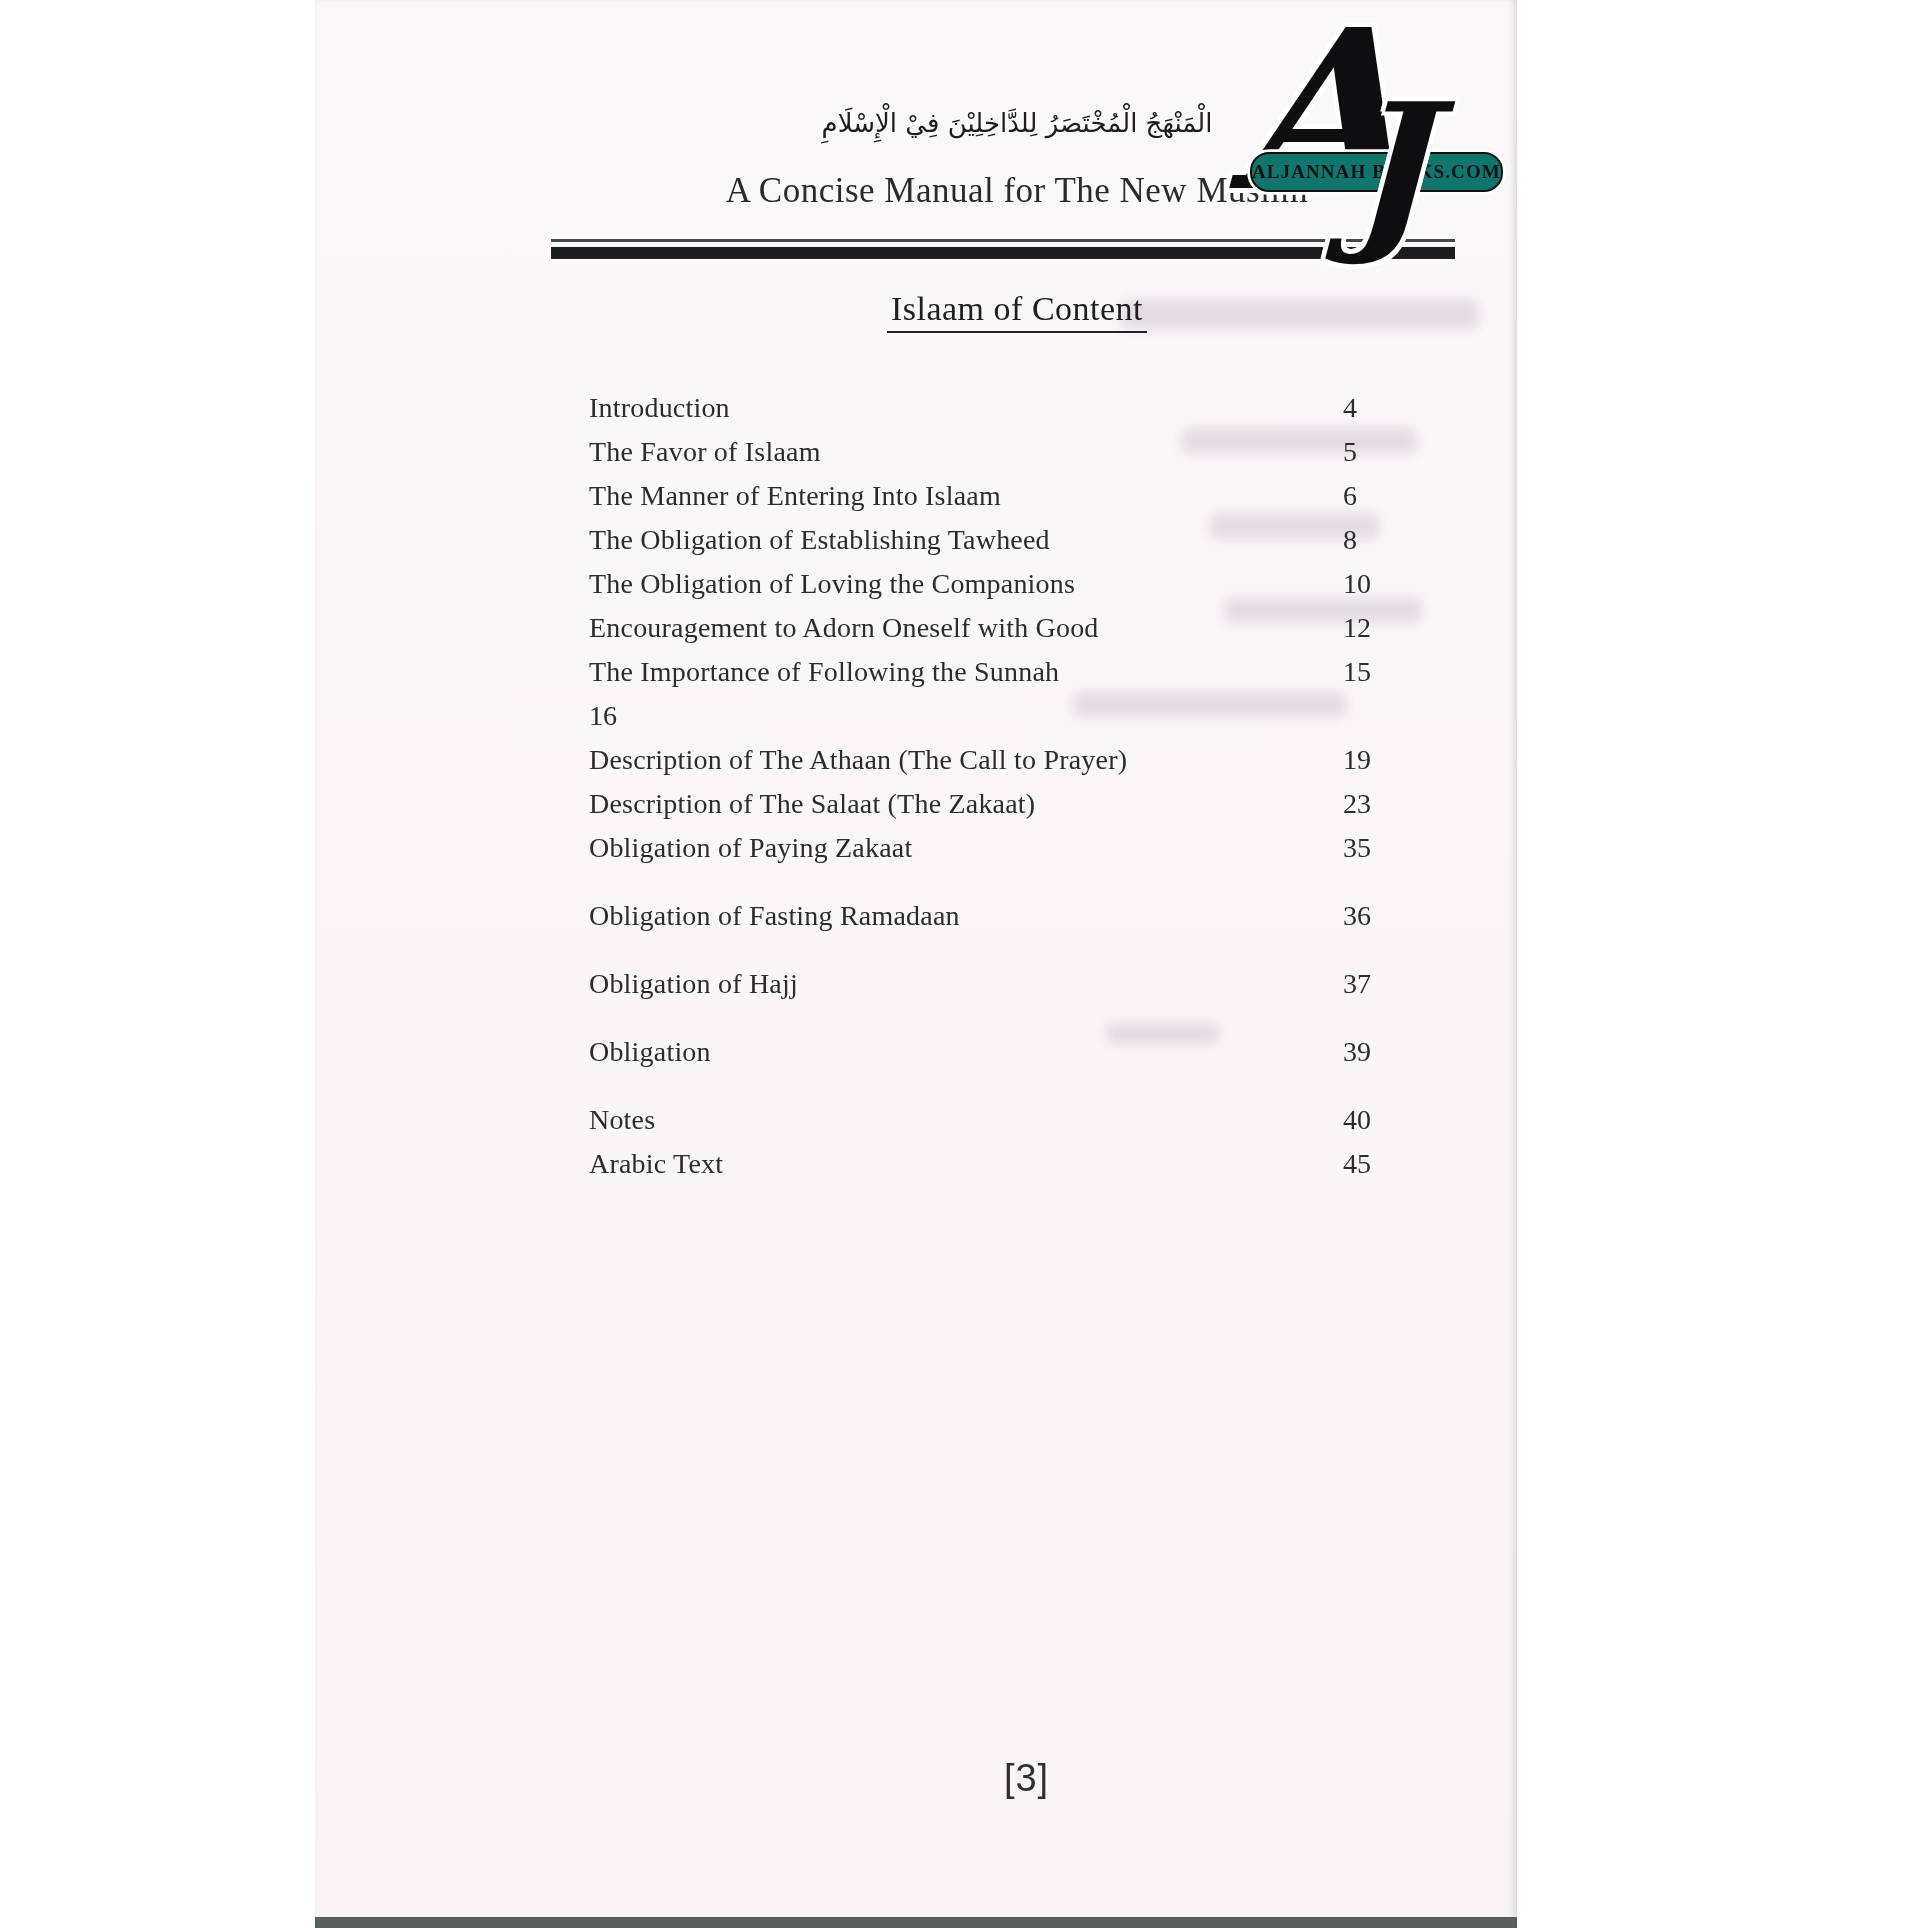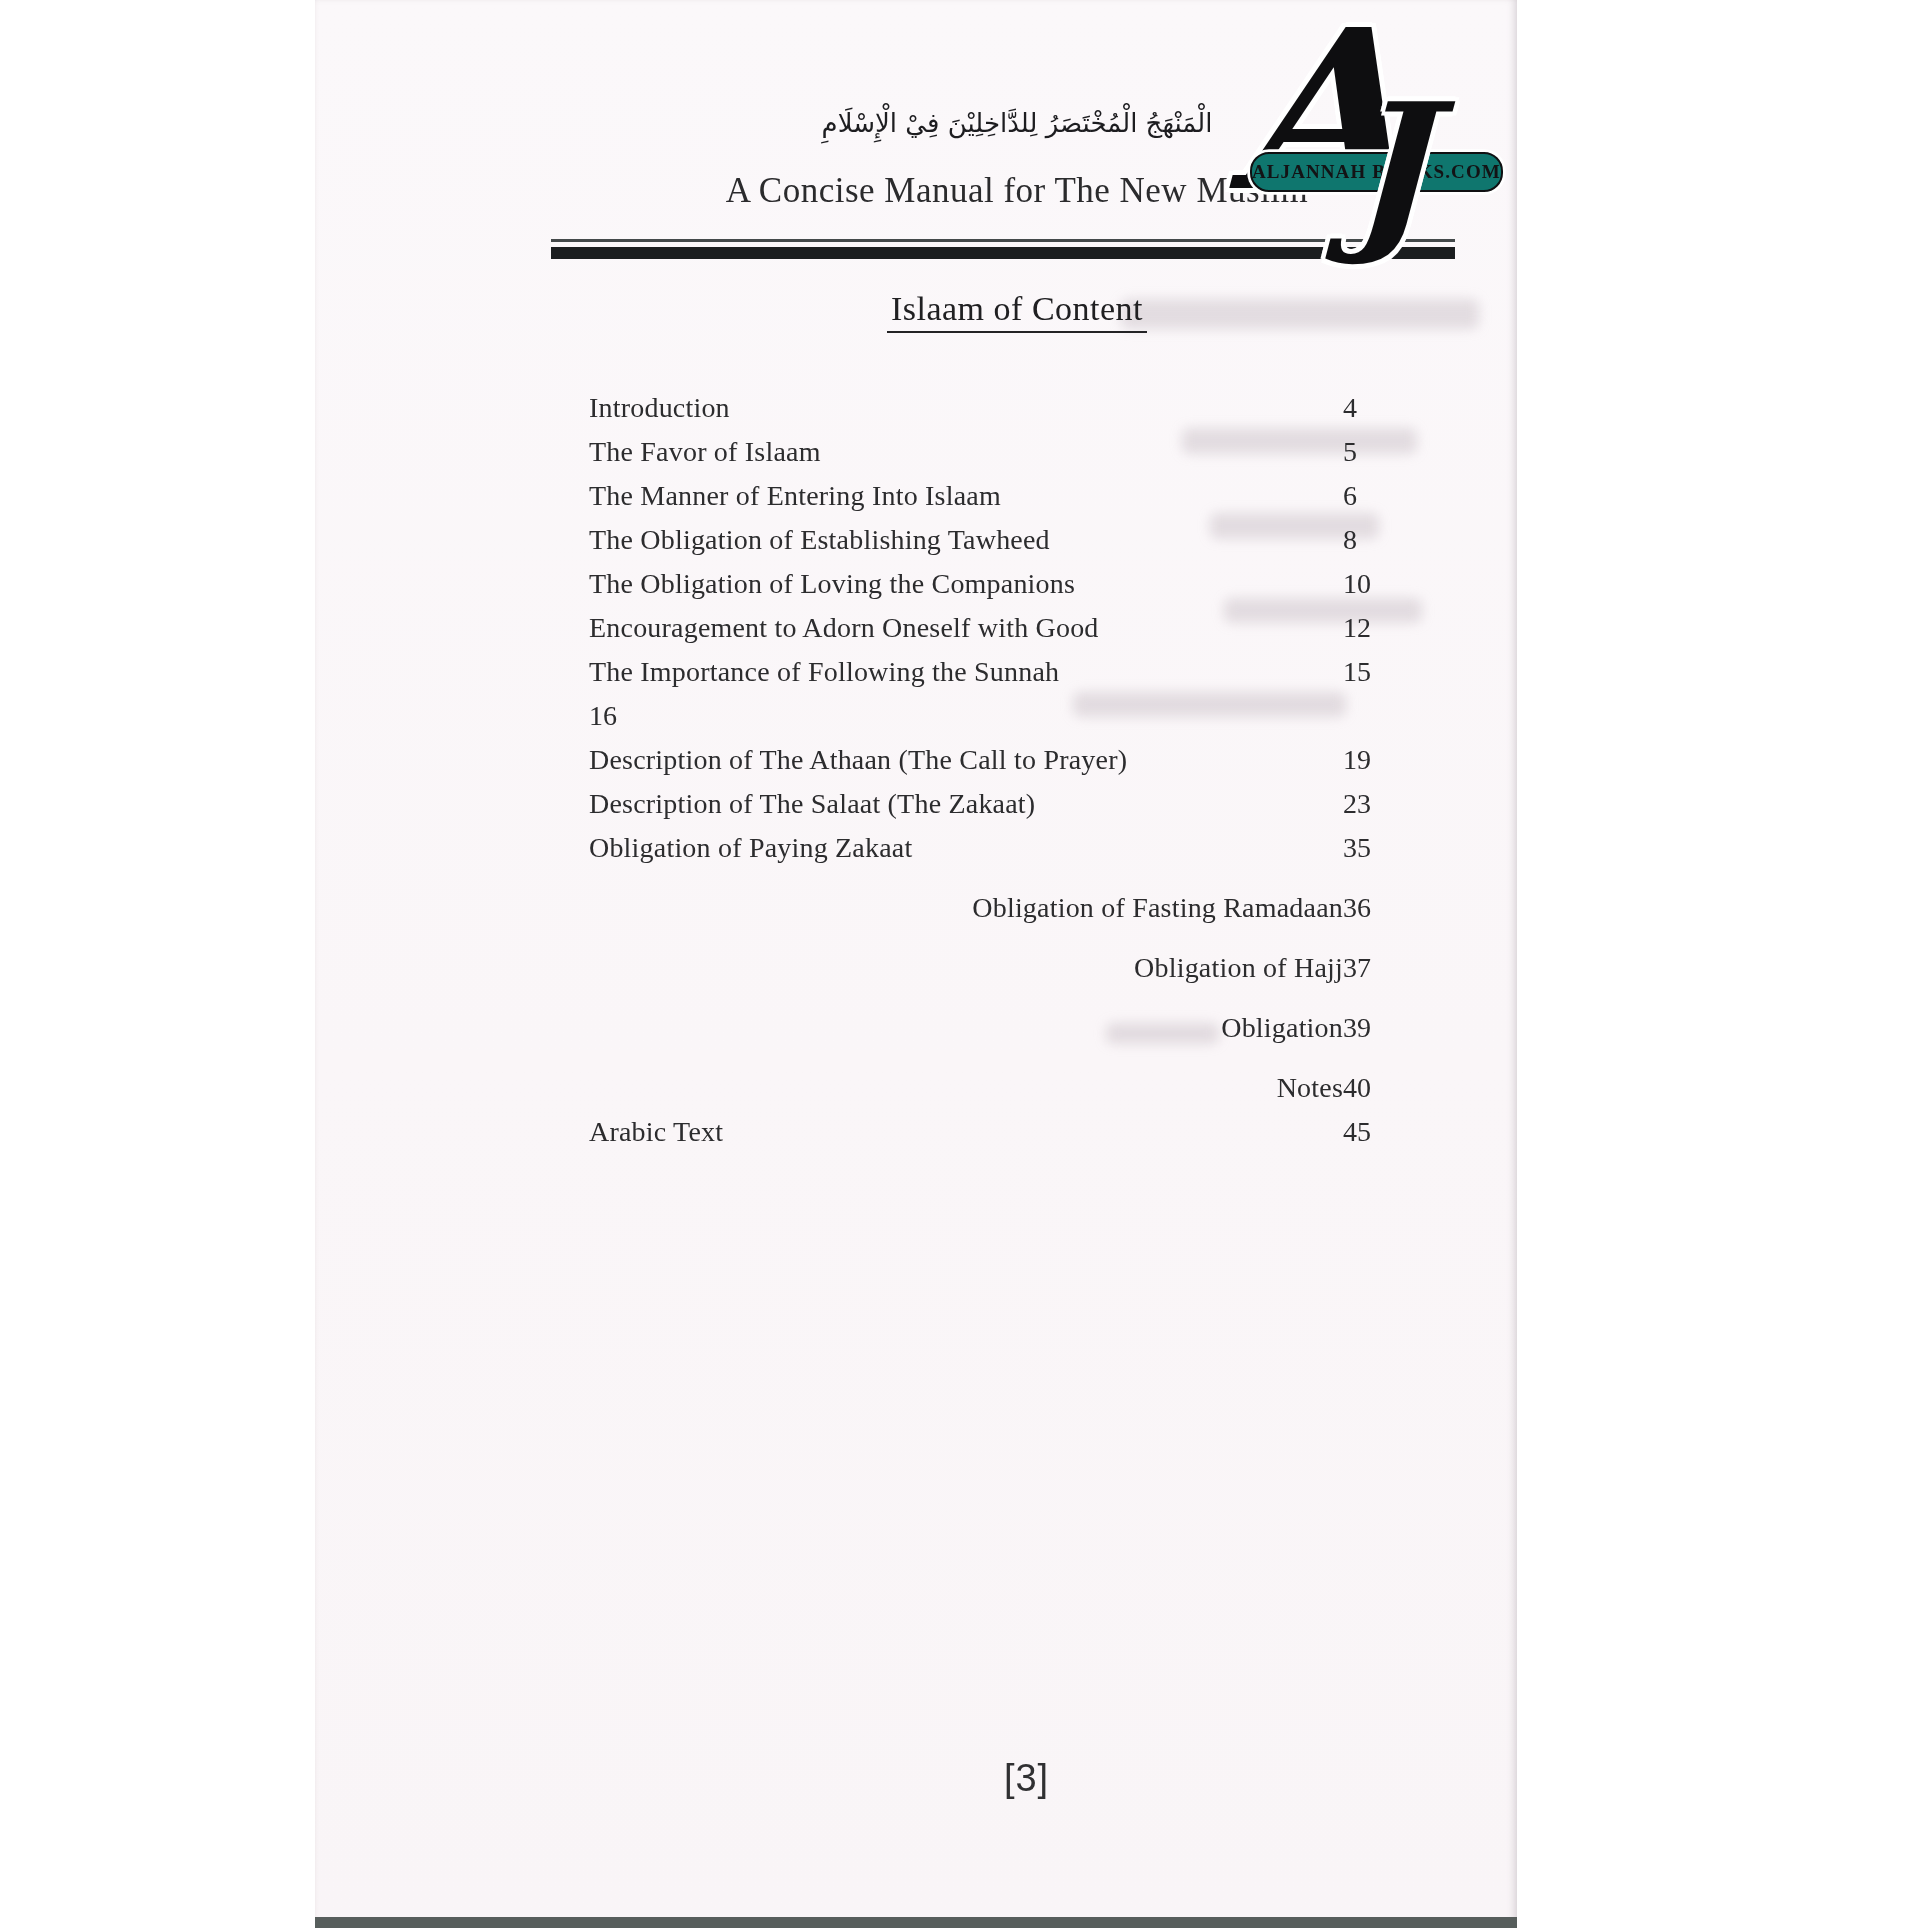--- a/index.html
+++ b/index.html
@@ -69,21 +69,21 @@
     border-bottom:2.8px solid #232325;padding:0 3.8px 2.8px 3.8px;
   }
   
   .toc{
     position:absolute;left:589px;top:386px;width:824px;z-index:2;
   }
   .toc-row{
     display:flex;justify-content:space-between;align-items:baseline;
     height:44px;line-height:44px;font-size:28px;color:#2c2c2e;
   }
-  .toc-row:nth-child(n+12):nth-child(-n+15){margin-top:16px;justify-content:flex-end;}
+  .toc-row:nth-child(n+12):nth-child(-n+15){margin-top:24px;}
   .toc-title{letter-spacing:0.2px;white-space:nowrap;}
   .toc-page{width:70px;text-align:left;flex:none;}
   
   .page-marker{
     position:absolute;left:951px;top:1757px;width:151px;text-align:center;
     font-family:"Liberation Sans", sans-serif;font-size:38px;color:#303032;
     letter-spacing:0.9px;z-index:2;
   }
   
   .bleed{

